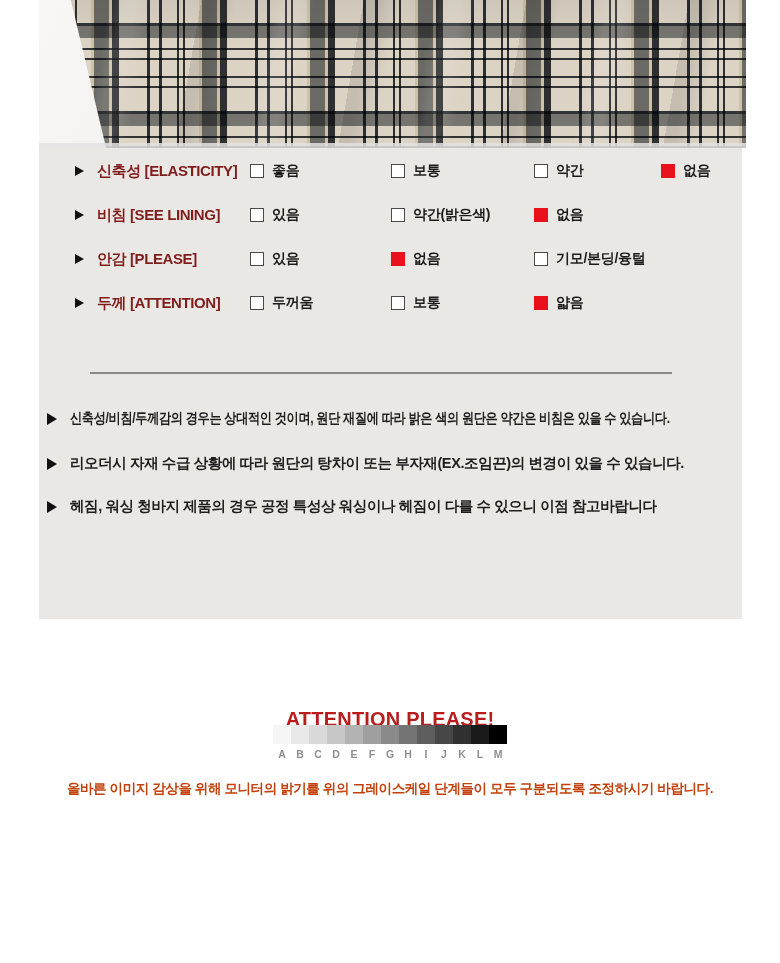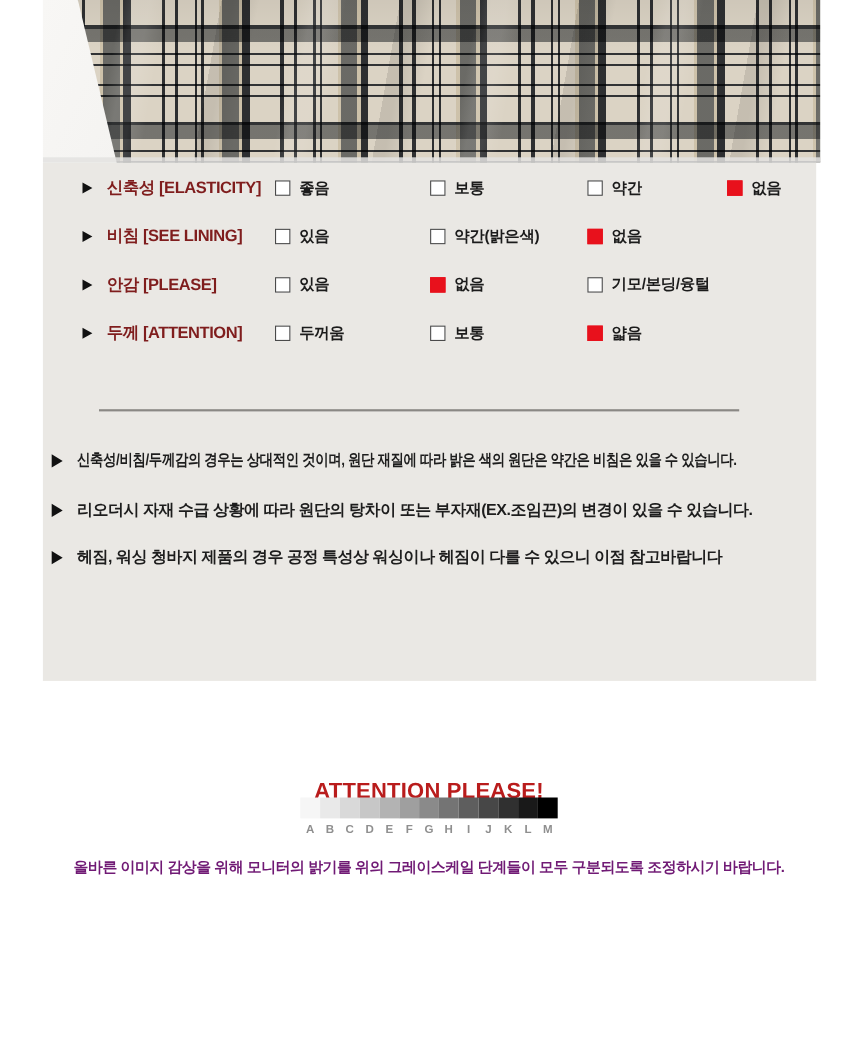--- a/index.html
+++ b/index.html
@@ -64,21 +64,21 @@
   .note-text.tight { transform:scaleX(.84); transform-origin:left center; }
 
   
   .attention-title { position:absolute; left:0; top:688px; width:100%; text-align:center;
     font-size:20px; font-weight:800; color:#b91c1c; letter-spacing:0.2px;margin-top:20px; }
   .gs-bar { position:absolute; left:273px; top:725px; width:234px; height:19px; display:flex; }
   .gs-seg { flex:1 1 0; height:100%; }
   .gs-letters { position:absolute; left:273px; top:748px; width:234px; display:flex; }
   .gs-letter { flex:1 1 0; text-align:center; font-size:10.5px; font-weight:700; color:#8f8f8f; }
   .gs-caption { position:absolute; left:0; top:780px; width:100%; text-align:center;
-    font-size:13.5px; font-weight:700; color:#701a75; letter-spacing:-0.4px; }
+    font-size:13.5px; font-weight:700; color:#c2410c; letter-spacing:-0.4px; }
 </style>
 </head>
 <body>
 
 <div class="page">
 
   <div class="photo">
     <div class="photo-backdrop"></div>
     <div class="fabric"></div>
     <div class="photo-bottom-strip"></div>

